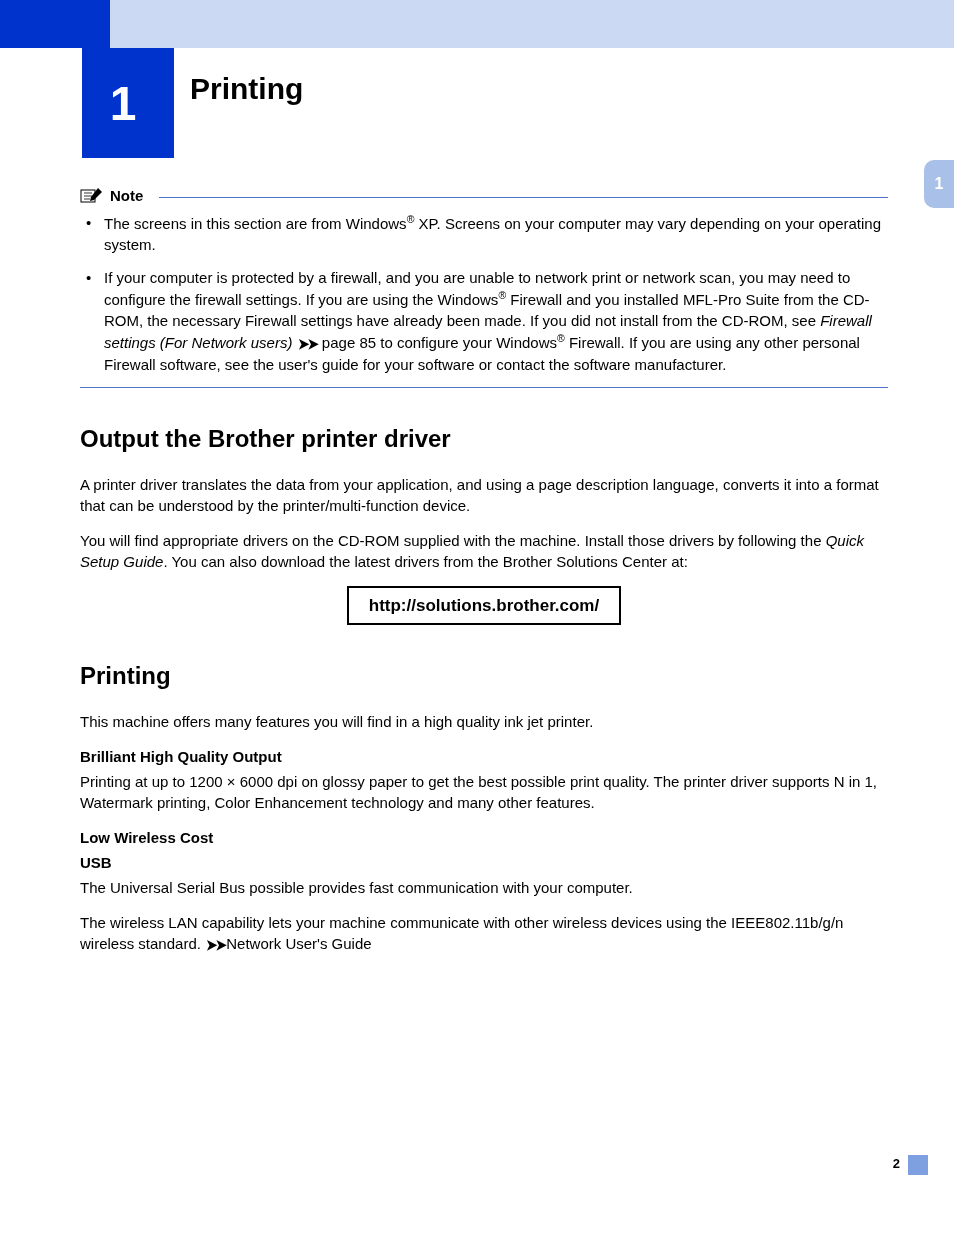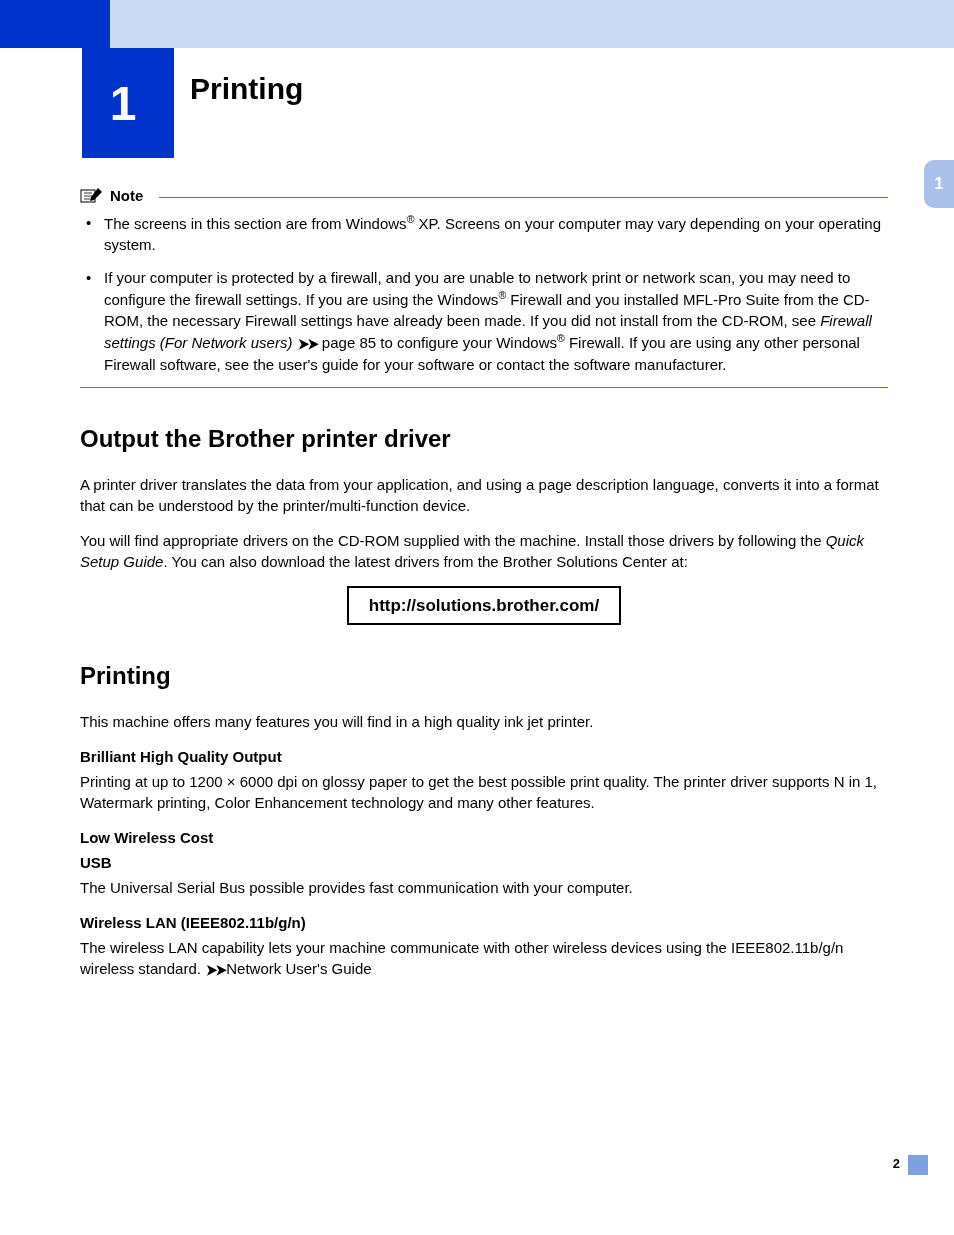--- a/index.html
+++ b/index.html
@@ -210,21 +210,20 @@
   <p class="body-text">This machine offers many features you will find in a high quality ink jet printer.</p>
 
   <div class="feature-head">Brilliant High Quality Output</div>
   <p class="body-text">Printing at up to 1200 × 6000 dpi on glossy paper to get the best possible print quality. The printer driver supports N in 1, Watermark printing, Color Enhancement technology and many other features.</p>
 
   <div class="feature-head">Low Wireless Cost</div>
 
   <div class="feature-head">USB</div>
   <p class="body-text">The Universal Serial Bus possible provides fast communication with your computer.</p>
 
-  <div class="feature-head">Wireless LAN (IEEE802.11b/g/n)</div>
   <p class="body-text">
     <span>The wireless LAN capability lets your machine communicate with other wireless devices using the IEEE802.11b/g/n wireless standard. </span><span class="arrows">➤➤</span><span>Network User's Guide</span>
   </p>
 
 </div>
 
 <div class="page-number">2</div>
 <div class="page-number-bar"></div>
 
 </body></html>

